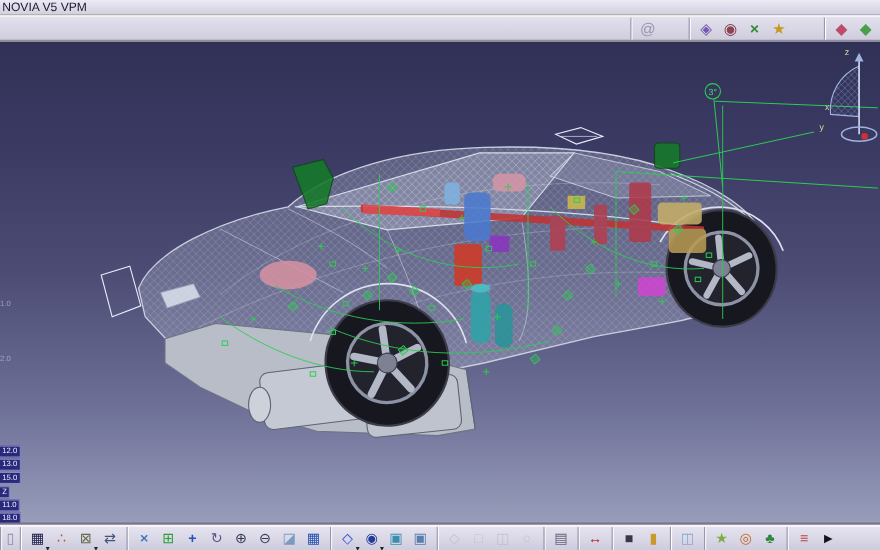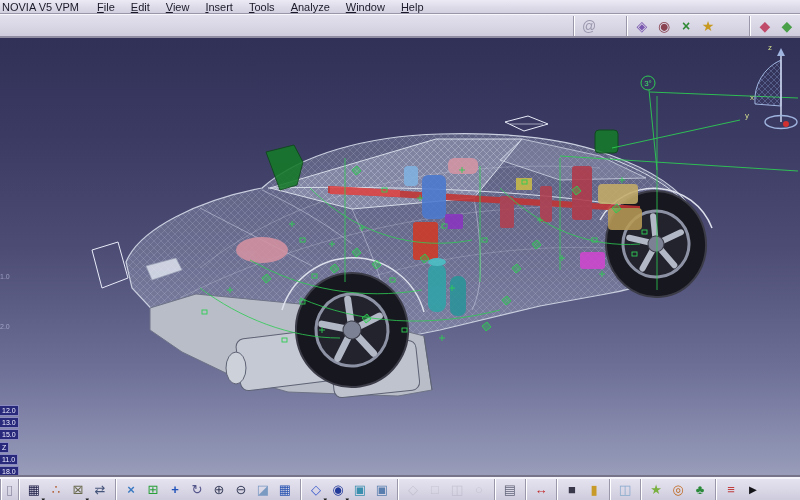--- a/index.html
+++ b/index.html
@@ -52,21 +52,20 @@
   #bottom-toolbar .tb-icon { font-size:13px; }
   .cut { width:9px; overflow:hidden; margin-left:0; }
 </style>
 </head>
 <body>
 
 <div id="app">
 
   <div id="menu-bar">
     <span id="app-label">NOVIA V5 VPM</span>
-    <span id="menu-items"><span class="menu-item">File</span><span class="menu-item">Edit</span><span class="menu-item">View</span><span class="menu-item">Insert</span><span class="menu-item">Tools</span><span class="menu-item">Analyze</span><span class="menu-item">Window</span><span class="menu-item">Help</span></span>
   </div>
 
   <div id="top-toolbar">
       <div class="tb-group" id="tt-g1">
         <span class="tb-icon" style="color: rgb(154, 152, 174);">@</span>
       </div>
       <div class="tb-group" id="tt-g2">
         <span class="tb-icon" style="color: rgb(122, 88, 176);">◈</span>
         <span class="tb-icon" style="color: rgb(138, 68, 82);">◉</span>
         <span class="tb-icon" style="color: rgb(47, 138, 52); font-weight: bold;">×</span>

